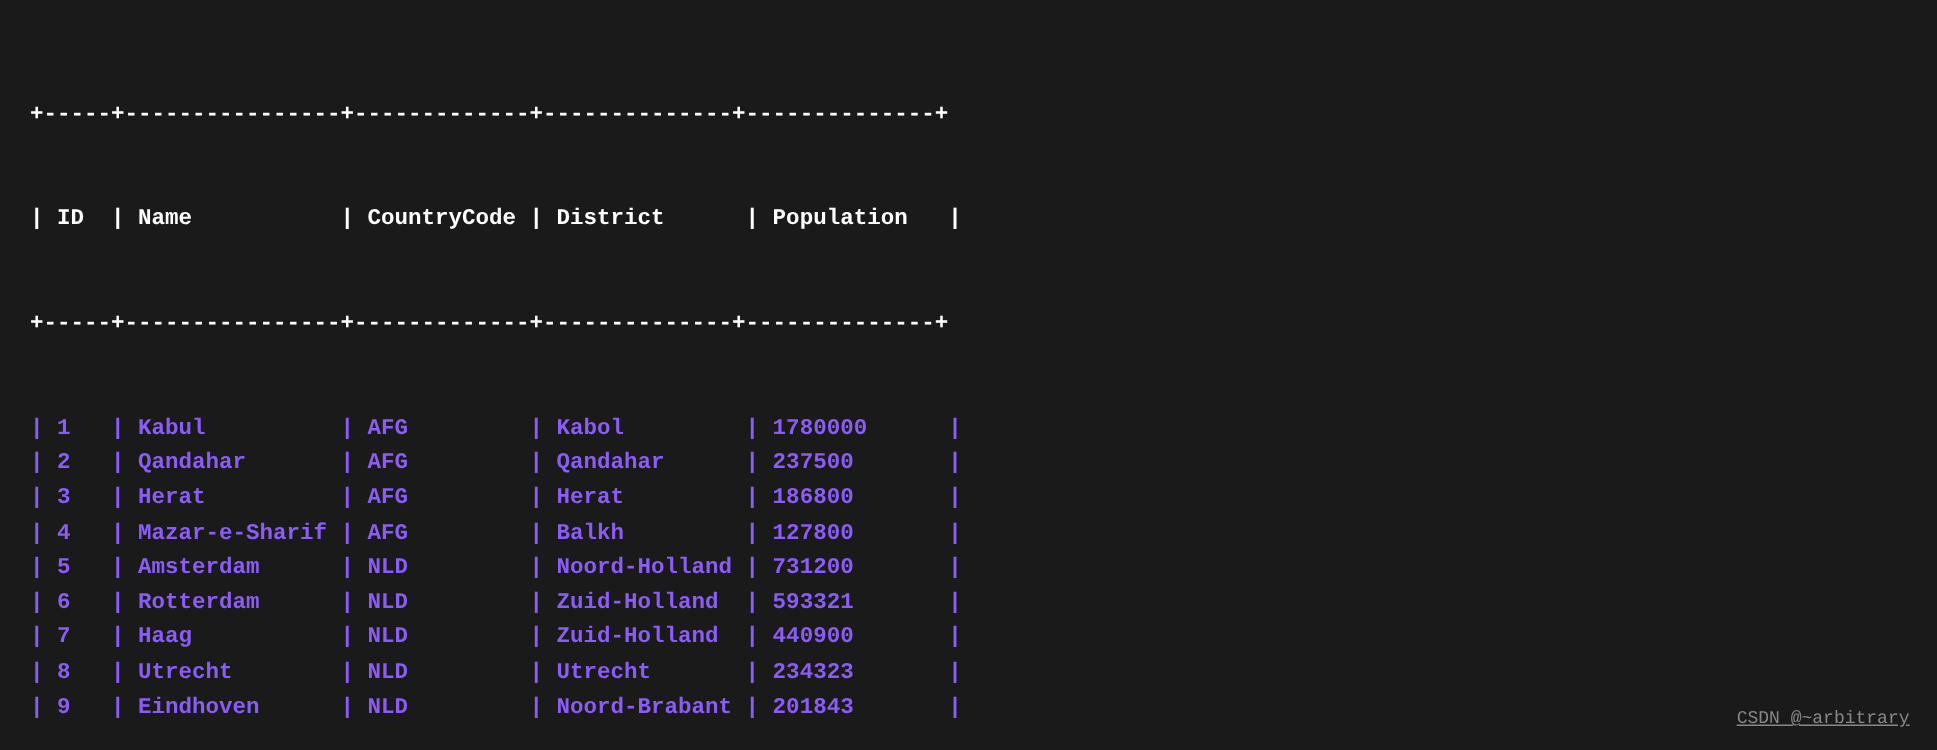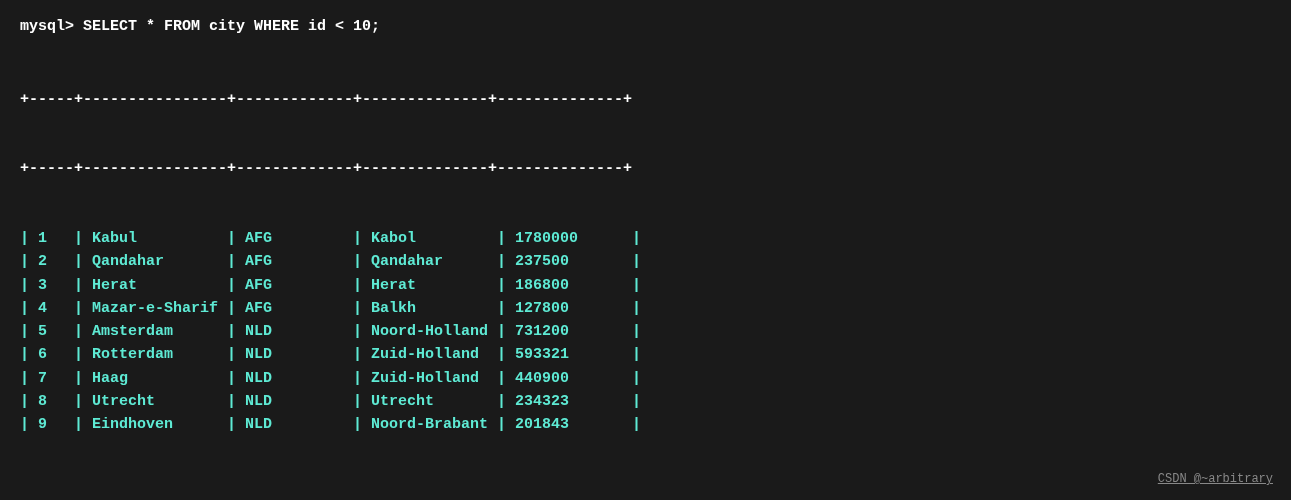--- a/index.html
+++ b/index.html
@@ -37,40 +37,40 @@
 
     .sql-table .divider {
       color: #ffffff;
     }
 
     .sql-table .header-row {
       color: #ffffff;
     }
 
     .sql-table .data-row {
-      color: #5eead4;
+      color: #8b5cf6;
     }
 
     .watermark {
       position: absolute;
       bottom: 14px;
       right: 18px;
       color: #888888;
       font-size: 12px;
       font-family: 'Courier New', Courier, monospace;
       text-decoration: underline;
     }
   </style>
 </head>
 <body>
 
 <div>
-  <div class="sql-command">mysql&gt; SELECT * FROM city WHERE id &lt; 10;</div>
   <div class="sql-table">
     <div class="divider">+-----+----------------+-------------+--------------+--------------+</div>
+    <div class="header-row">| ID  | Name           | CountryCode | District      | Population   |</div>
     <div class="divider">+-----+----------------+-------------+--------------+--------------+</div>
     <div id="table-rows"><div class="data-row">| 1   | Kabul          | AFG         | Kabol         | 1780000      |</div><div class="data-row">| 2   | Qandahar       | AFG         | Qandahar      | 237500       |</div><div class="data-row">| 3   | Herat          | AFG         | Herat         | 186800       |</div><div class="data-row">| 4   | Mazar-e-Sharif | AFG         | Balkh         | 127800       |</div><div class="data-row">| 5   | Amsterdam      | NLD         | Noord-Holland | 731200       |</div><div class="data-row">| 6   | Rotterdam      | NLD         | Zuid-Holland  | 593321       |</div><div class="data-row">| 7   | Haag           | NLD         | Zuid-Holland  | 440900       |</div><div class="data-row">| 8   | Utrecht        | NLD         | Utrecht       | 234323       |</div><div class="data-row">| 9   | Eindhoven      | NLD         | Noord-Brabant | 201843       |</div></div>
     
   </div>
 
 </div>
 
 <div class="watermark">CSDN @~arbitrary</div>
 
 </body></html>

